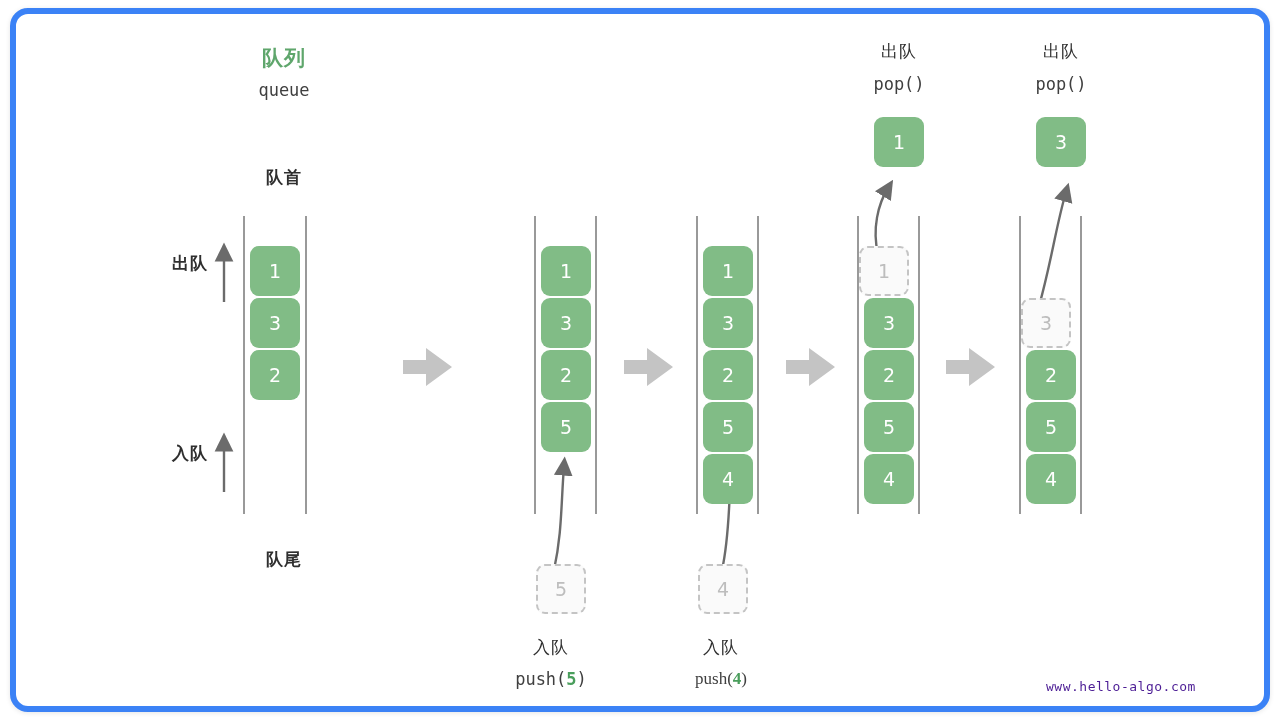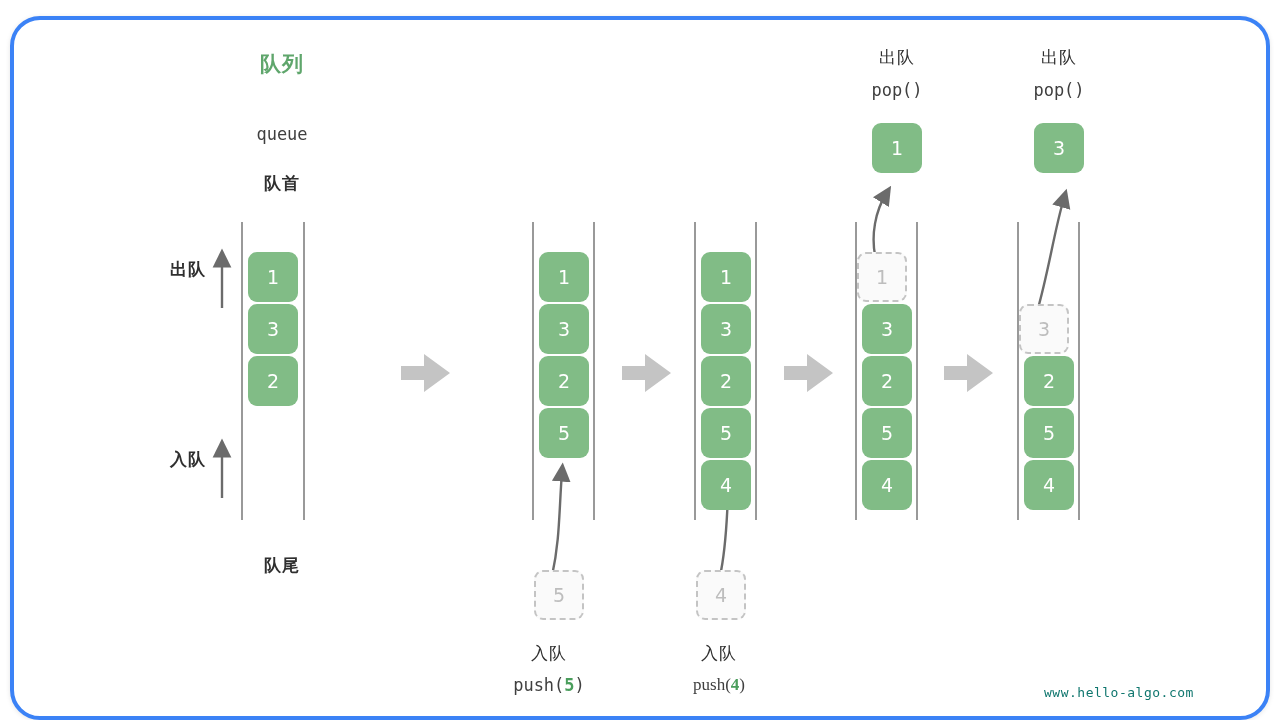--- a/index.html
+++ b/index.html
@@ -4,25 +4,25 @@
 <style>
   * { box-sizing: border-box; }
   html, body {
     margin: 0; padding: 0;
     width: 1280px; height: 720px;
     background: #ffffff;
     font-family: "Liberation Sans", sans-serif;
   }
   #canvas {
     position: absolute;
-    left: 10px; top: 16px;
+    left: 10px; top: 8px;
     width: 1260px; height: 704px;
     background: #ffffff;
-    border: 4px solid #3b82f6;
-    border-radius: 30px;
+    border: 6px solid #3b82f6;
+    border-radius: 18px;
     box-shadow: 0 1px 5px rgba(0,0,0,0.10);
     overflow: hidden;
   }
   .layer { position: absolute; left: 0; top: 0; width: 1260px; height: 704px; }
   svg.layer { pointer-events: none; }
 
   .abs { position: absolute; }
 
   
   .title-cn {
@@ -40,21 +40,21 @@
   .op-cn {
     font-size: 17px; color: #2f2f2f; text-align: center; letter-spacing: 1px;
   }
   .op-code {
     font-family: "DejaVu Sans Mono", monospace;
     font-size: 17px; color: #3f3f3f; text-align: center;
   }
   .op-code .num { color: #4a9e5c; font-weight: bold; }
   .watermark {
     font-family: "DejaVu Sans Mono", monospace;
-    font-size: 13px; color: #0f766e; letter-spacing: 0.5px;
+    font-size: 13px; color: #4c1d95; letter-spacing: 0.5px;
   }
 
   
   .box {
     position: absolute;
     width: 50px; height: 50px;
     border-radius: 9px;
     display: flex; align-items: center; justify-content: center;
     font-family: "DejaVu Sans", sans-serif;
     font-size: 19px;
@@ -111,21 +111,21 @@
 
     <g fill="#c4c4c4">
       <path d="M387,346 h23 v-12 l26,19 -26,19 v-12 h-23 z"></path>
       <path d="M608,346 h23 v-12 l26,19 -26,19 v-12 h-23 z"></path>
       <path d="M770,346 h23 v-12 l26,19 -26,19 v-12 h-23 z"></path>
       <path d="M930,346 h23 v-12 l26,19 -26,19 v-12 h-23 z"></path>
     </g>
   </svg>
 
   <div class="abs title-cn" style="left:188px; top:30px; width:160px;">队列</div>
-  <div class="abs title-en" style="left:188px; top:66px; width:160px;margin-top:38px;">queue</div>
+  <div class="abs title-en" style="left:188px; top:66px; width:160px;">queue</div>
 
   <div class="abs label-bold" style="left:188px; top:152px; width:160px;">队首</div>
   <div class="abs label-bold" style="left:188px; top:534px; width:160px;">队尾</div>
 
   <div class="abs label-bold" style="left:128px; top:238px; width:64px; text-align:right;">出队</div>
   <div class="abs label-bold" style="left:128px; top:428px; width:64px; text-align:right;">入队</div>
 
   <div class="abs" style="left:234px; top:0;">
     <div class="box filled" style="left:0px; top:232px;">1</div>
     <div class="box filled" style="left:0px; top:284px;">3</div>

